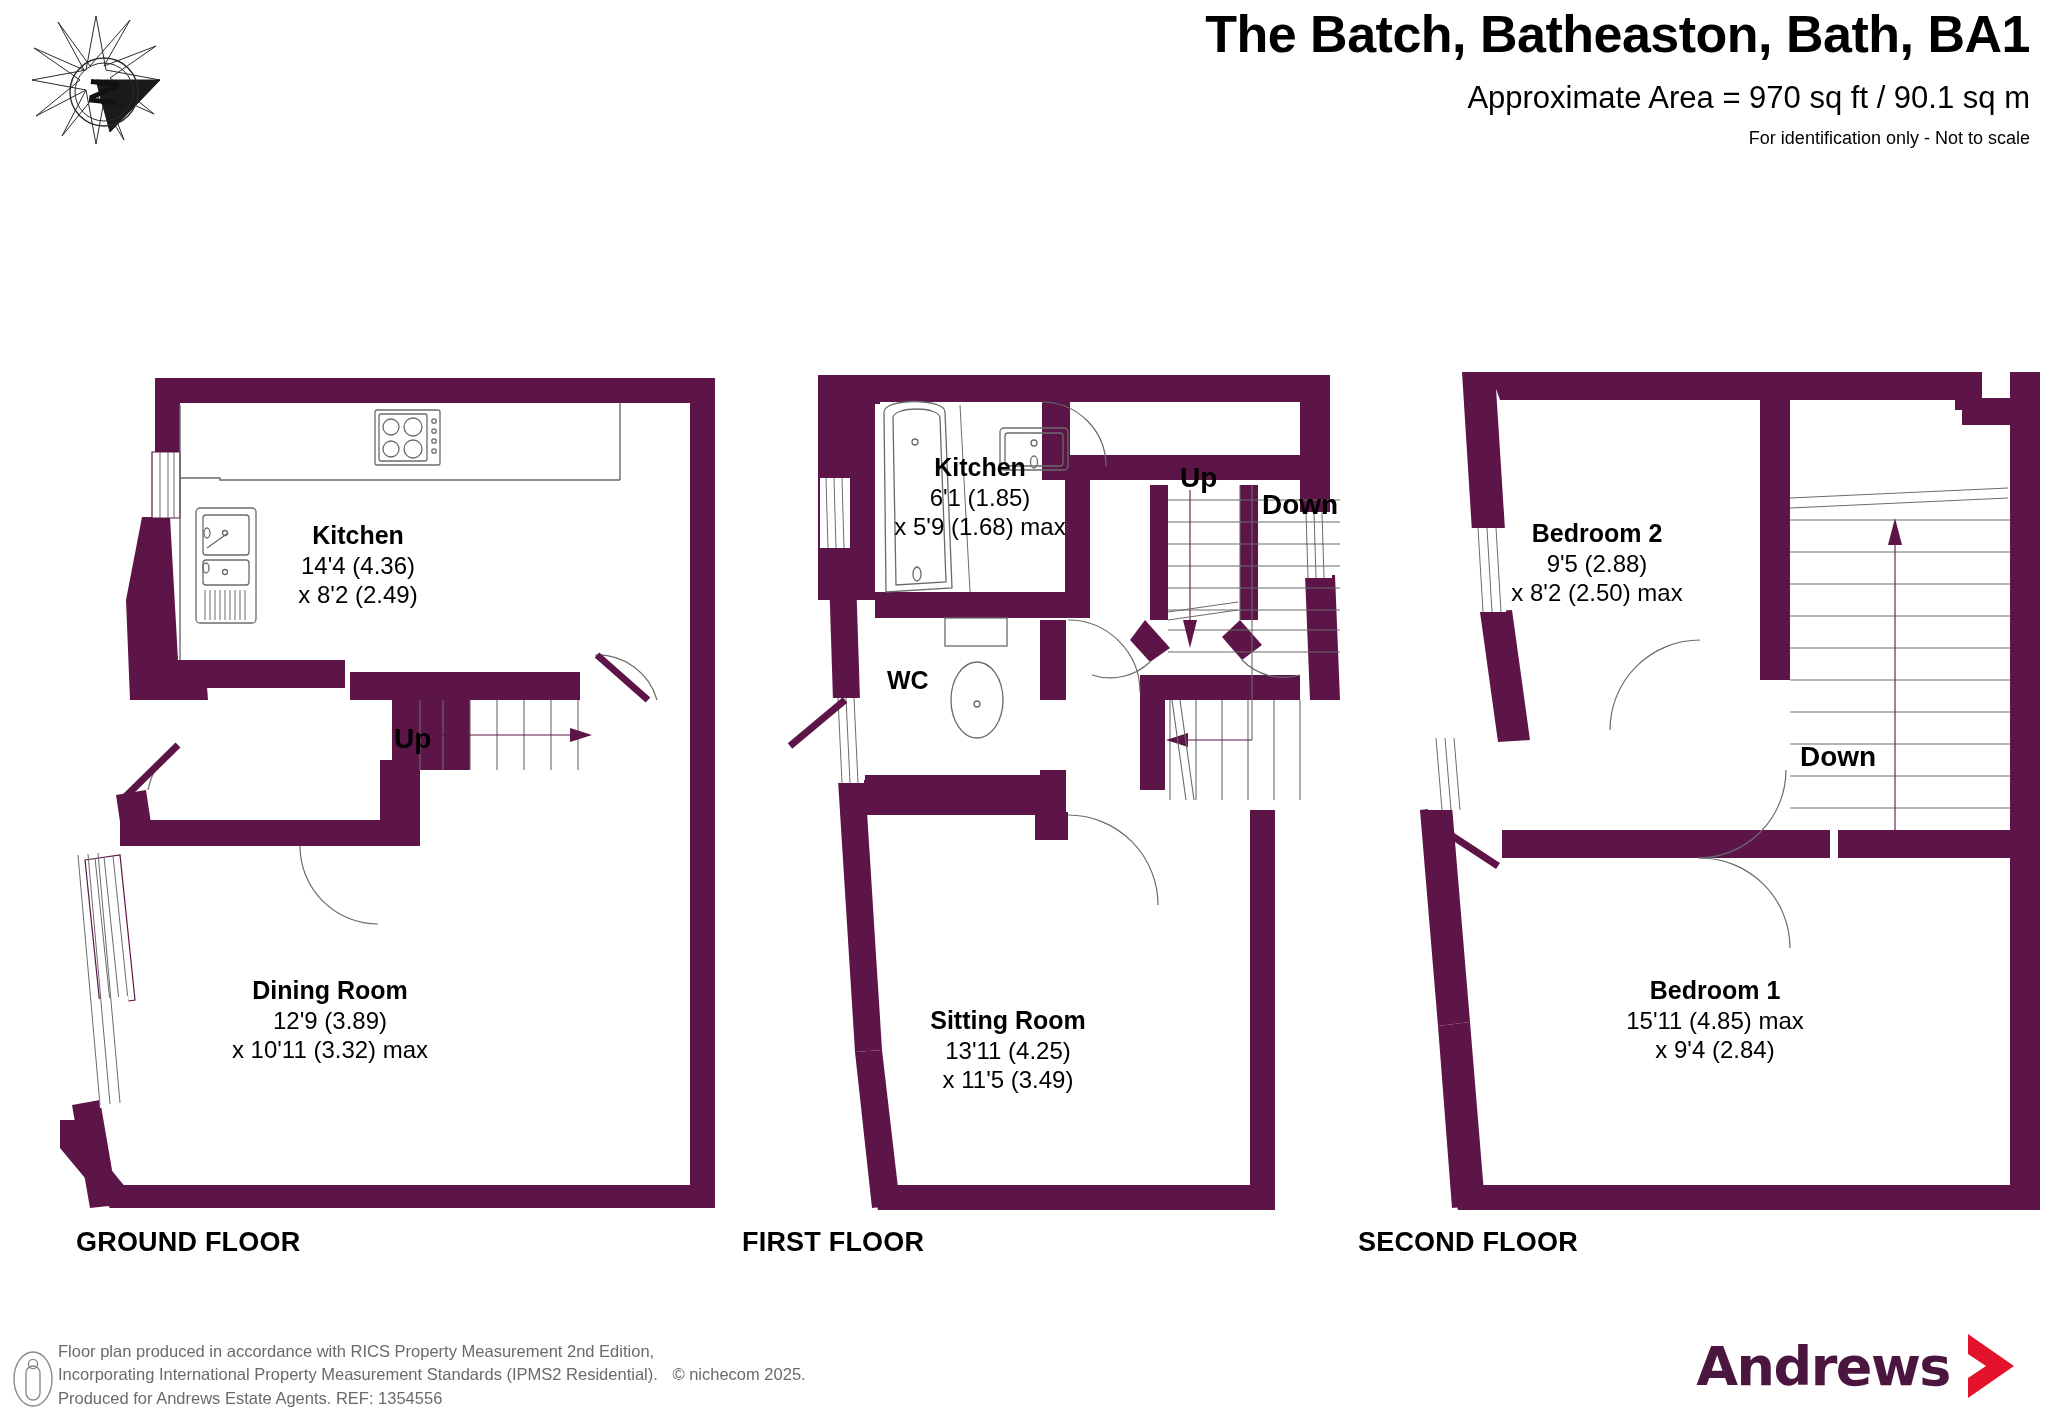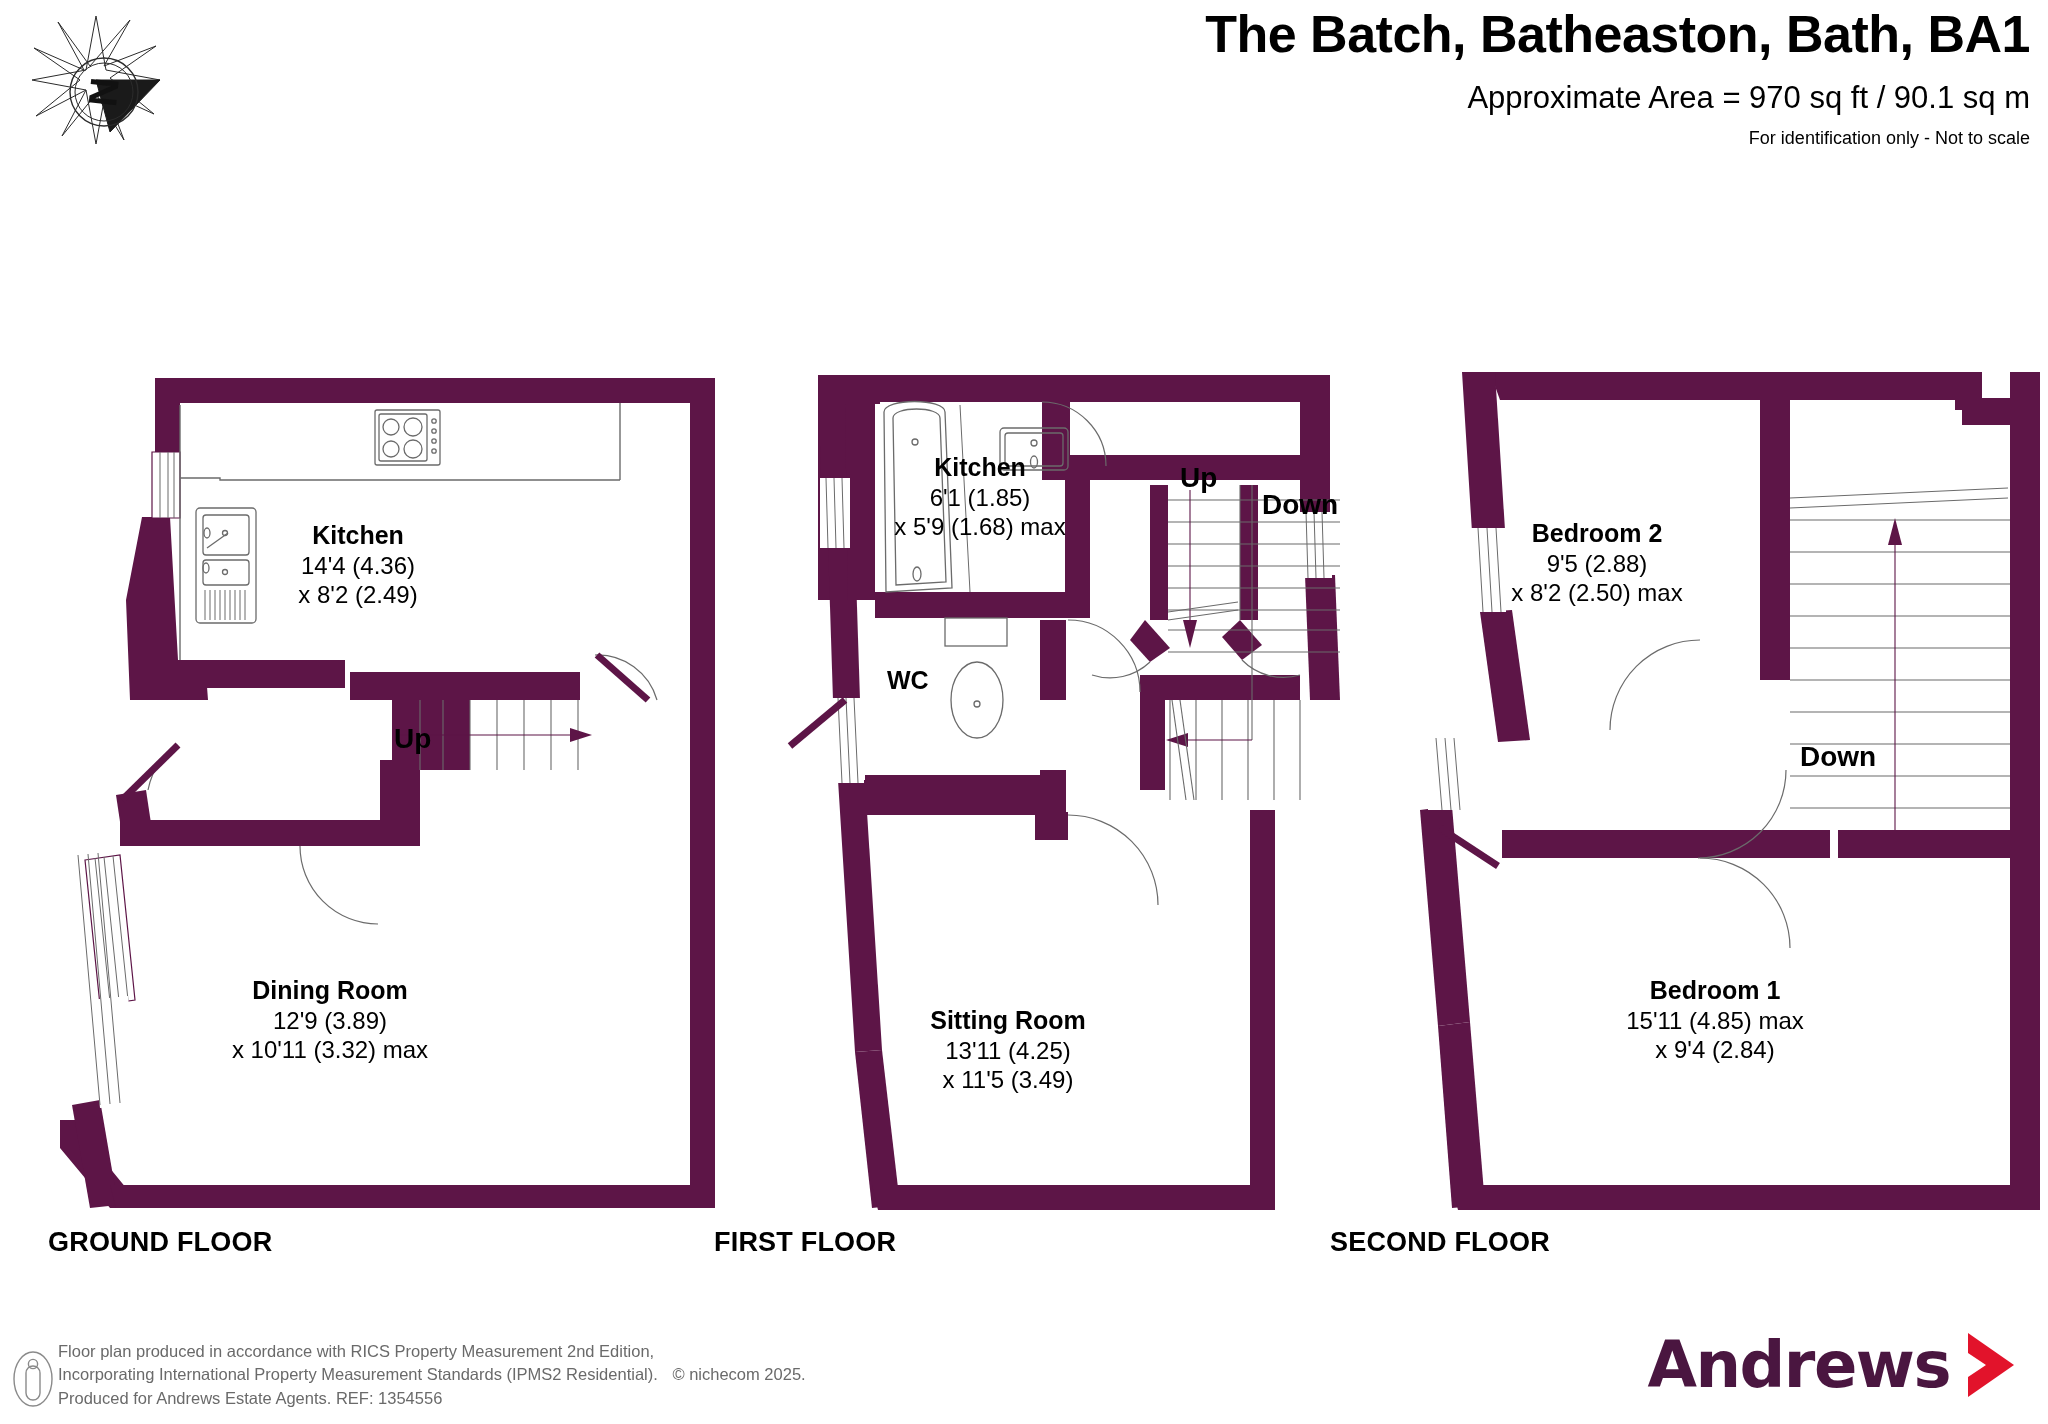--- a/index.html
+++ b/index.html
@@ -48,20 +48,21 @@
 
   
   #plan { left: 0; top: 0; width: 2048px; height: 1424px; pointer-events: none; }
 
   
   .floor-caption {
     font-size: 27px;
     font-weight: bold;
     letter-spacing: 0.2px;
     white-space: nowrap;
+    margin-left: 28px;
   }
 
   
   .room-label {
     text-align: center;
     white-space: nowrap;
     line-height: 1.22;
   }
   .room-label .rname {
     font-size: 25px;
@@ -97,21 +98,21 @@
   #copyright { color: #6a6a6a; }
 
   #brand {
     right: 26px;
     bottom: 22px;
     display: flex;
     align-items: center;
     gap: 10px;
   }
   #brand-name {
-    font-size: 64px;
+    font-size: 54px;
     font-weight: bold;
     color: #4a1640;
     letter-spacing: -1.5px;
     font-family: "DejaVu Sans", sans-serif;
   }
   #brand-chevron { width: 62px; height: 72px; }
 </style>
 </head>
 <body>
 

